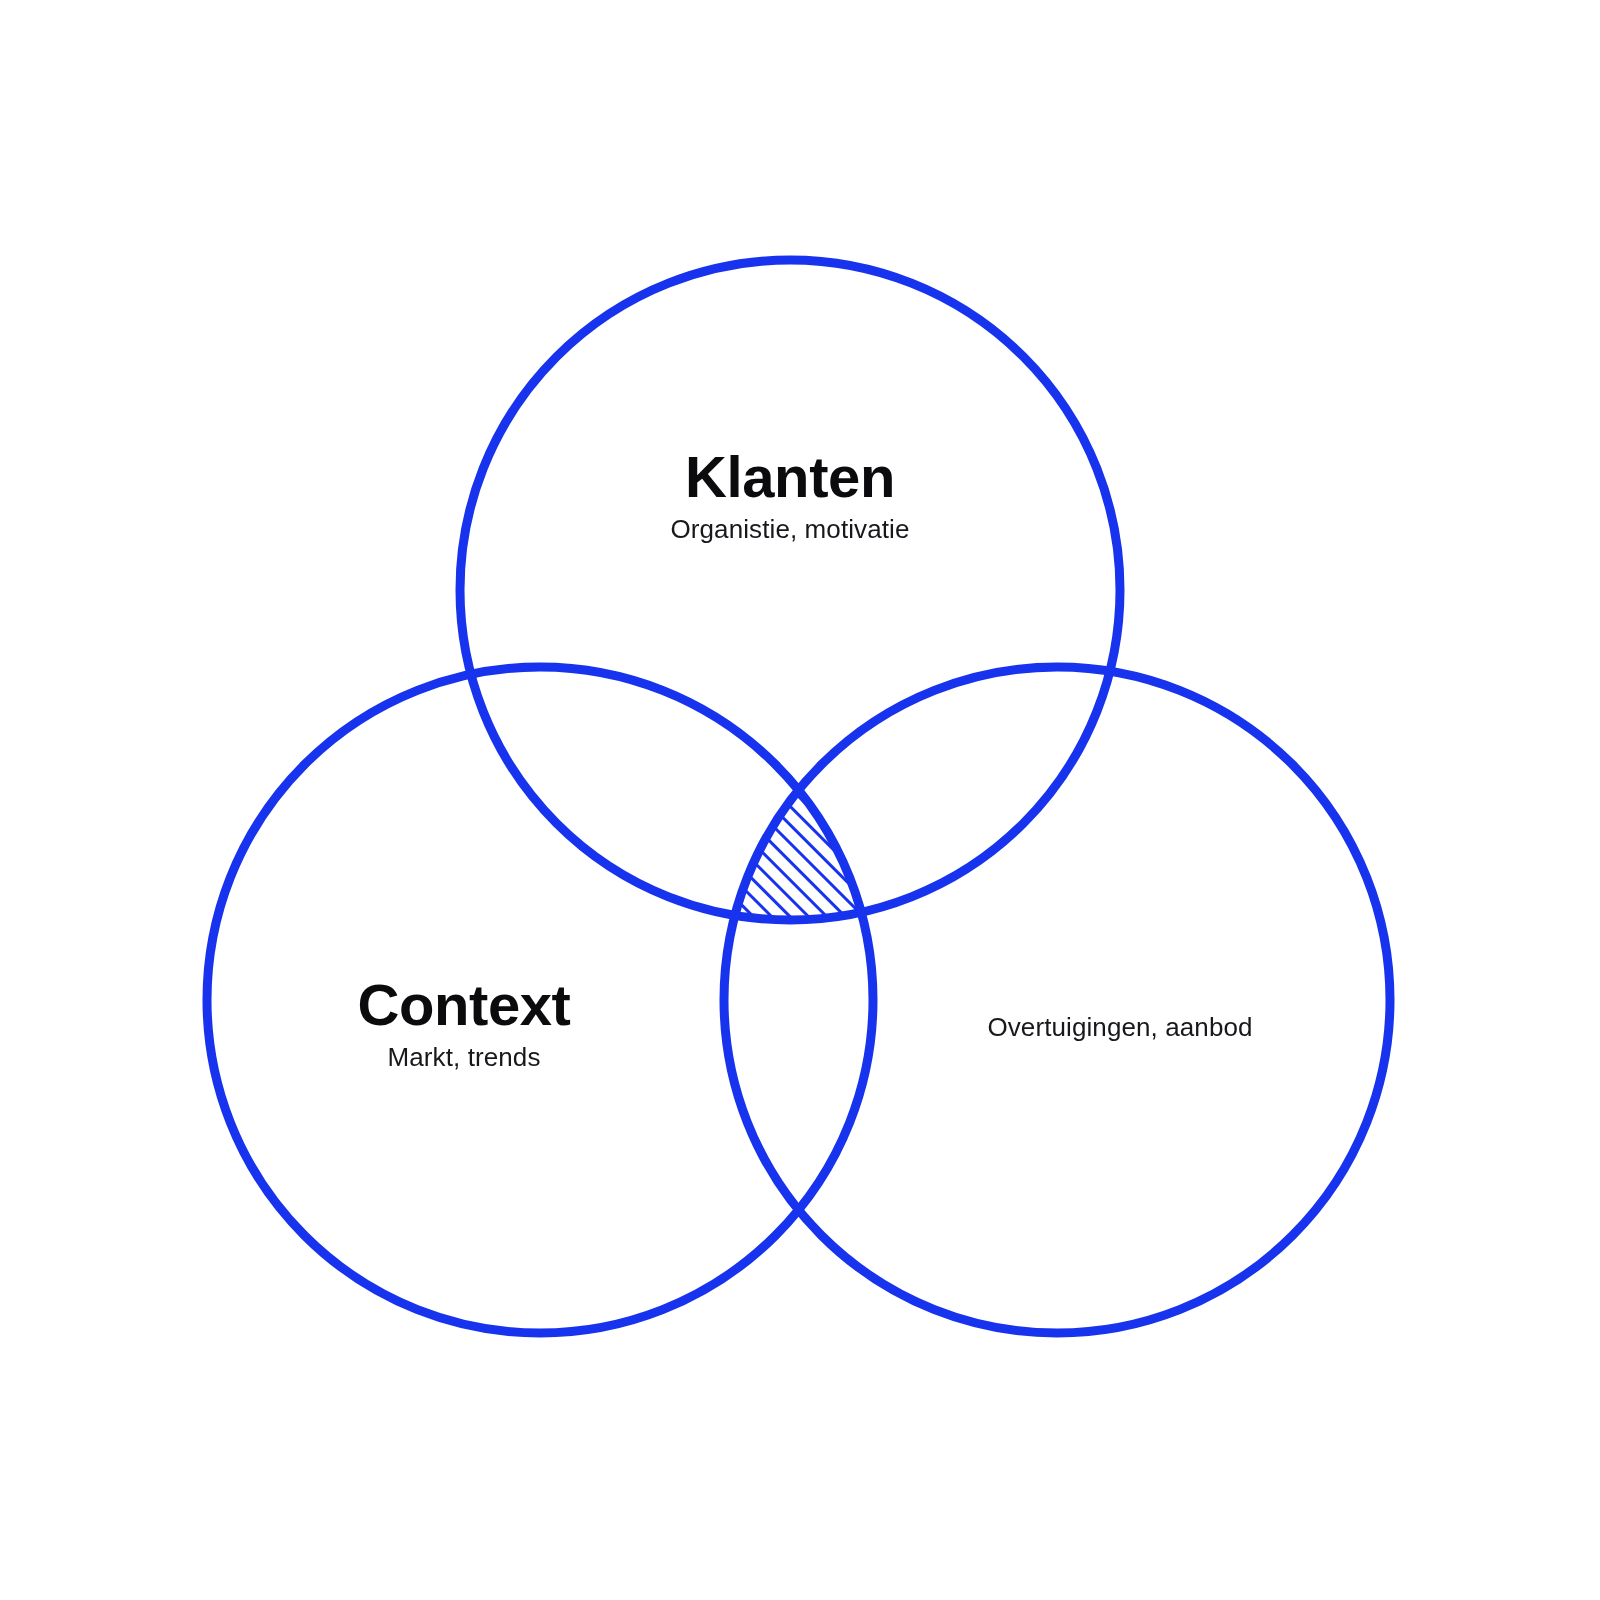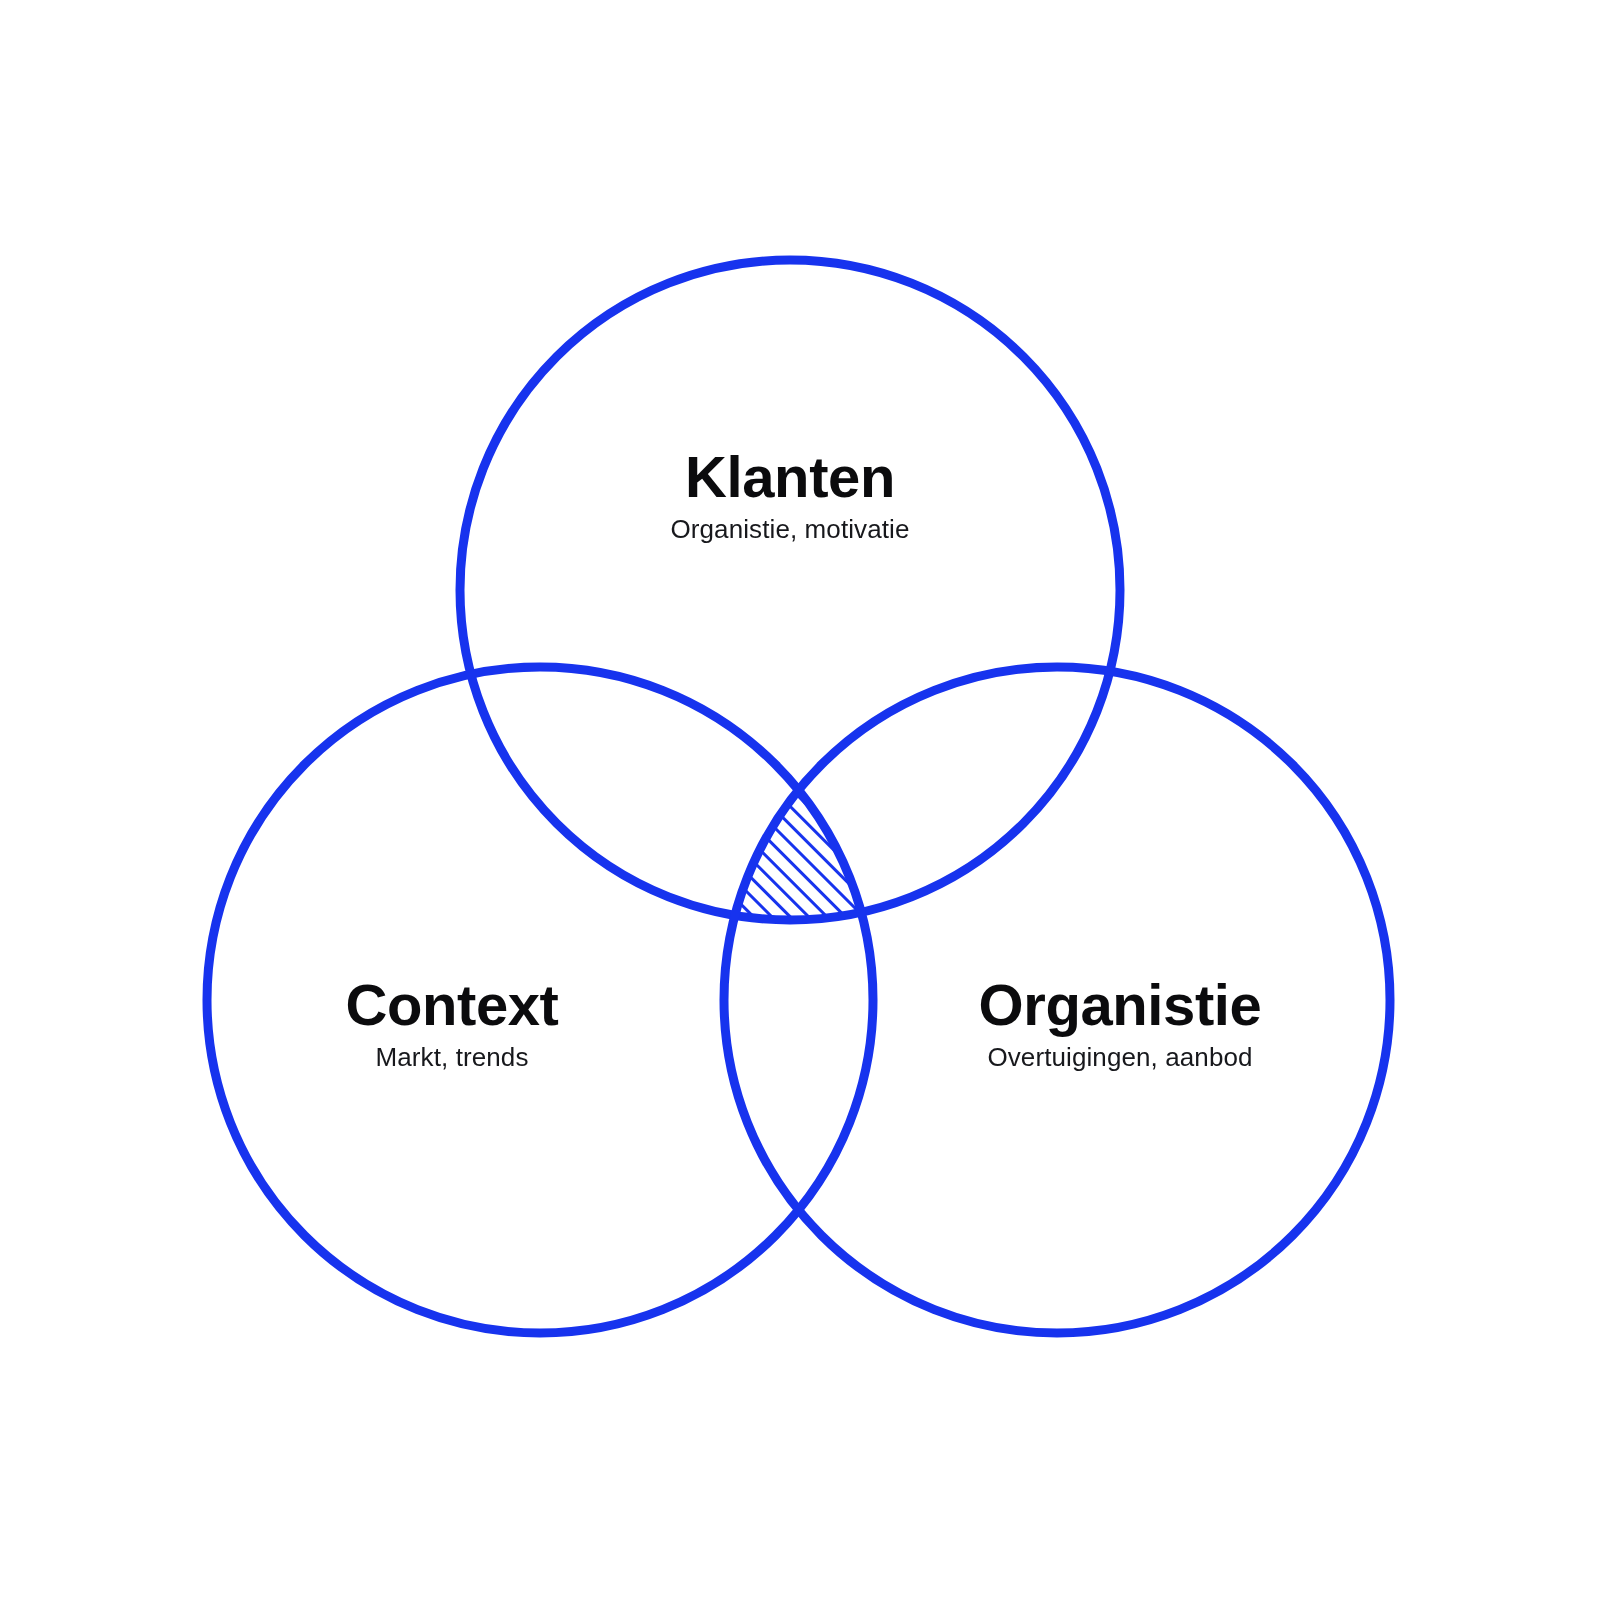--- a/index.html
+++ b/index.html
@@ -45,21 +45,21 @@
   .label-sub {
     font-family: "Liberation Sans", sans-serif;
     font-weight: 400;
     font-size: 26px;
     line-height: 1.25;
     color: #17181c;
     margin-top: 7px;
     letter-spacing: 0.1px;
   }
   #label-klanten { left: 790px; top: 496px; }
-  #label-context { left: 452px; top: 1024px; }
+  #label-context { left: 464px; top: 1024px; }
   #label-organistie { left: 1120px; top: 1024px; }
 </style>
 </head>
 <body>
 
 <div id="venn-stage" style="background: rgb(255, 255, 255);">
 
   <svg id="venn-svg" viewBox="0 0 1600 1600">
     <defs>
       <pattern id="hatch-pattern" patternUnits="userSpaceOnUse" width="13" height="13" patternTransform="rotate(-45)">
@@ -93,17 +93,16 @@
     <div class="label-title" style="color: rgb(11, 11, 13);">Klanten</div>
     <div class="label-sub">Organistie, motivatie</div>
   </div>
 
   <div class="label-group" id="label-context">
     <div class="label-title" style="color: rgb(11, 11, 13);">Context</div>
     <div class="label-sub">Markt, trends</div>
   </div>
 
   <div class="label-group" id="label-organistie">
-    <div class="label-title" style="color: rgb(11, 11, 13);">Organistie</div>
     <div class="label-sub">Overtuigingen, aanbod</div>
   </div>
 
 </div>
 
 </body></html>

